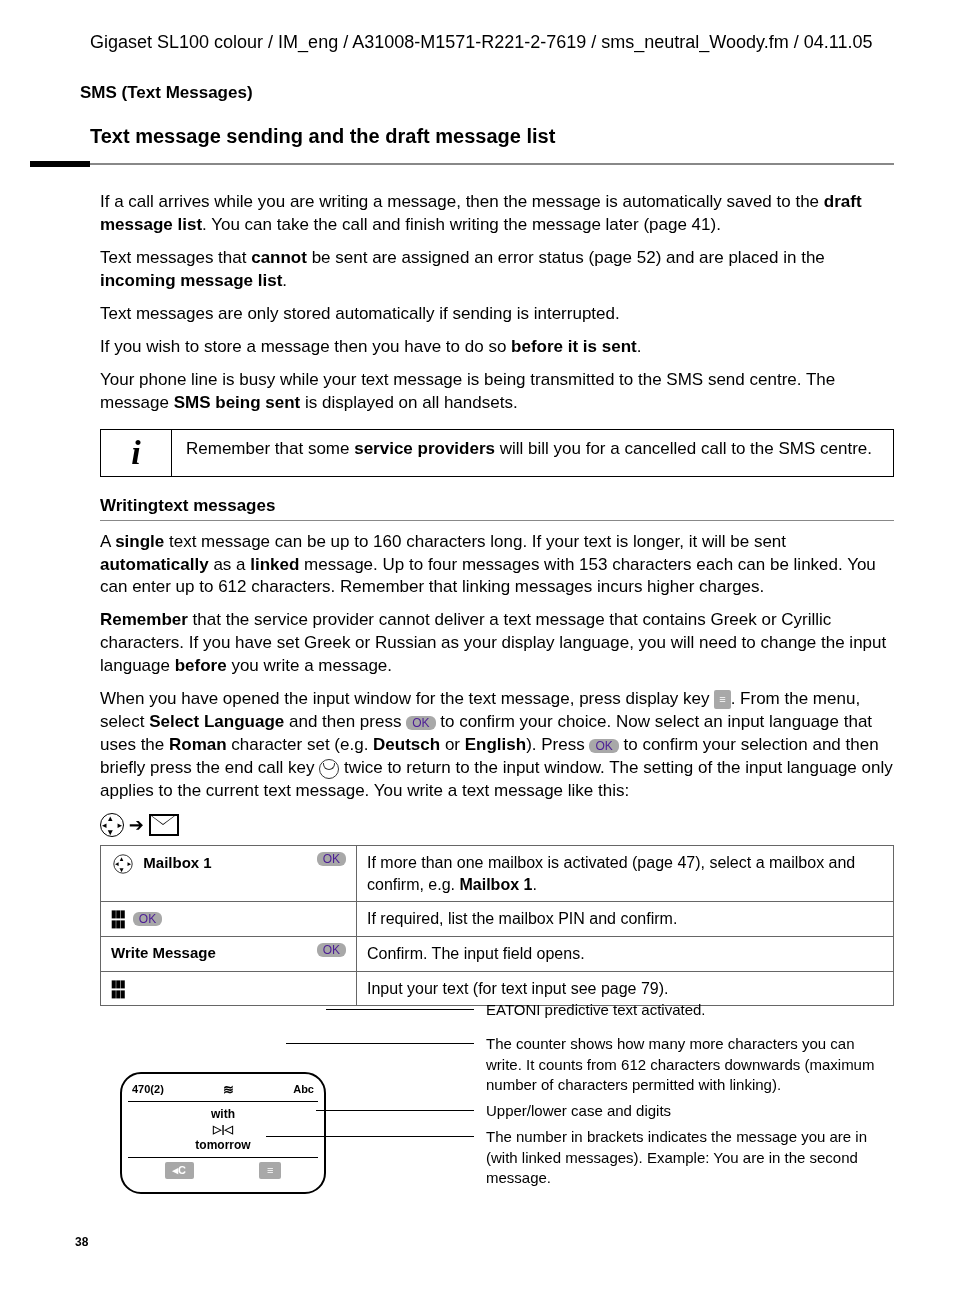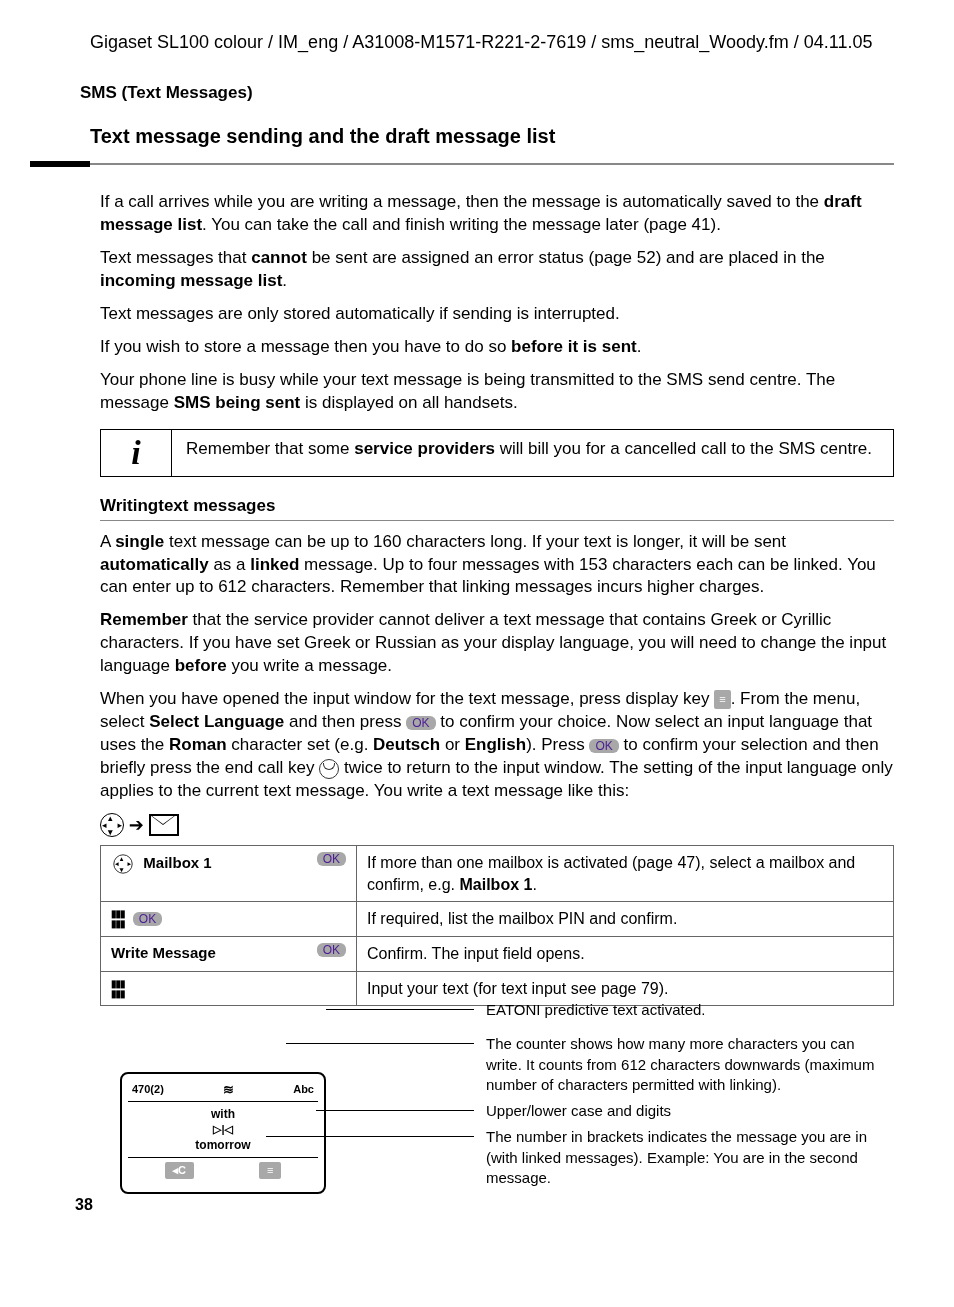--- a/index.html
+++ b/index.html
@@ -132,41 +132,41 @@
   .steps td.left{width:235px;font-size:15px;}
   .steps .rowlabel{font-weight:bold;}
   .keypad{
     display:inline-block;vertical-align:middle;font-size:10px;line-height:1;
     letter-spacing:-1px;font-weight:bold;
   }
   .keypad span{display:block;}
 
   .phonebox-area{margin-top:28px;margin-left:20px;display:flex;gap:0;}
   .phone-outer{
-    width:190px;border:2px solid #000;border-radius:8px;
+    width:190px;border:2px solid #000;border-radius:21px;
     padding:5px 6px 5px 6px;font-size:12px;font-weight:bold;
     position:relative;flex-shrink:0;margin-top:38px;
   }
   .phone-row{display:flex;justify-content:space-between;align-items:center;padding:2px 4px;}
   .phone-row.top{border-bottom:1px solid #000;font-size:11px;}
   .phone-row.mid{padding:4px 4px;font-size:12px;font-weight:bold;flex-direction:column;}
   .phone-row.bot{border-top:1px solid #000;justify-content:space-around;padding-top:4px;}
   .softkey{
     background:#a8a8a8;color:#fff;font-size:11px;padding:1px 8px;border-radius:2px;
   }
   .annot{font-size:15px;line-height:1.35;margin-left:140px;}
   .annot-row{position:relative;padding-left:20px;margin-bottom:6px;}
   .annot-row::before{
     content:"";position:absolute;left:-160px;top:10px;width:168px;height:1px;background:#000;
   }
   .annot-row.a1::before{left:-140px;width:148px;top:9px;}
   .annot-row.a2::before{left:-180px;width:188px;top:9px;}
   .annot-row.a3::before{left:-150px;width:158px;top:9px;}
   .annot-row.a4::before{left:-200px;width:208px;top:9px;}
-  .page-num{font-weight:bold;font-size:16px;margin-left:15px;}
+  .page-num{font-weight:bold;font-size:12px;margin-top:40px;margin-left:15px;}
   .wavy{font-size:13px;}
 </style>
 </head>
 <body>
 
 <div class="header-line">Gigaset SL100 colour / IM_eng / A31008-M1571-R221-2-7619 / sms_neutral_Woody.fm / 04.11.05</div>
 
 <div class="section-label">SMS (Text Messages)</div>
 
 <div class="heading1">

